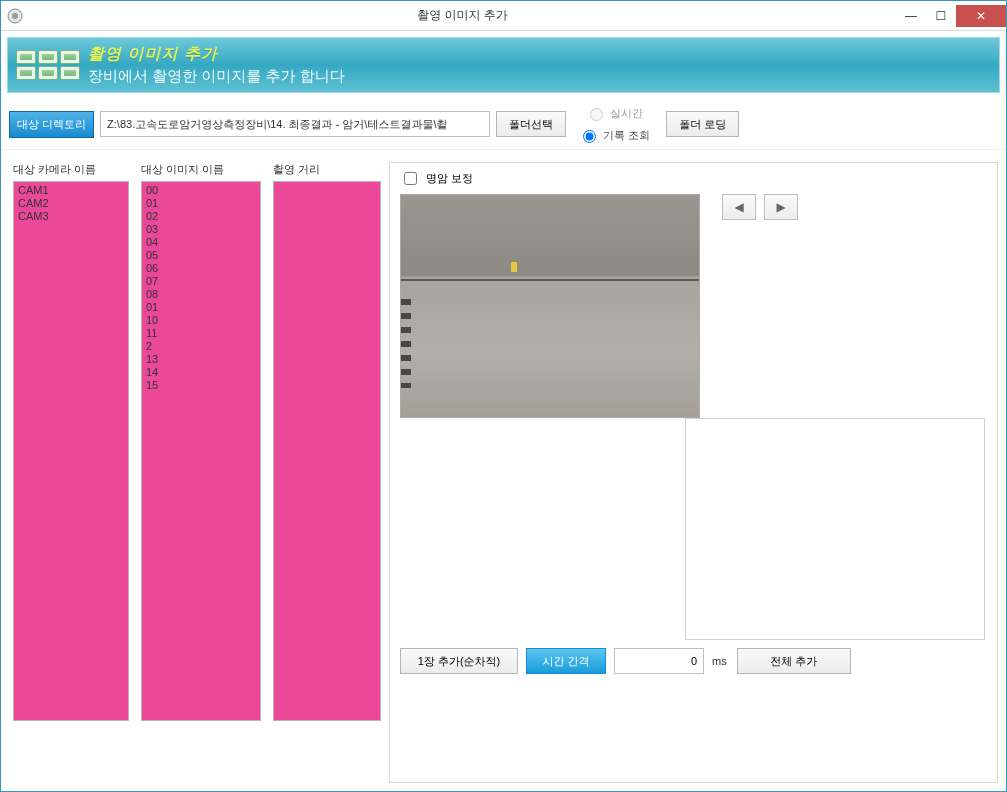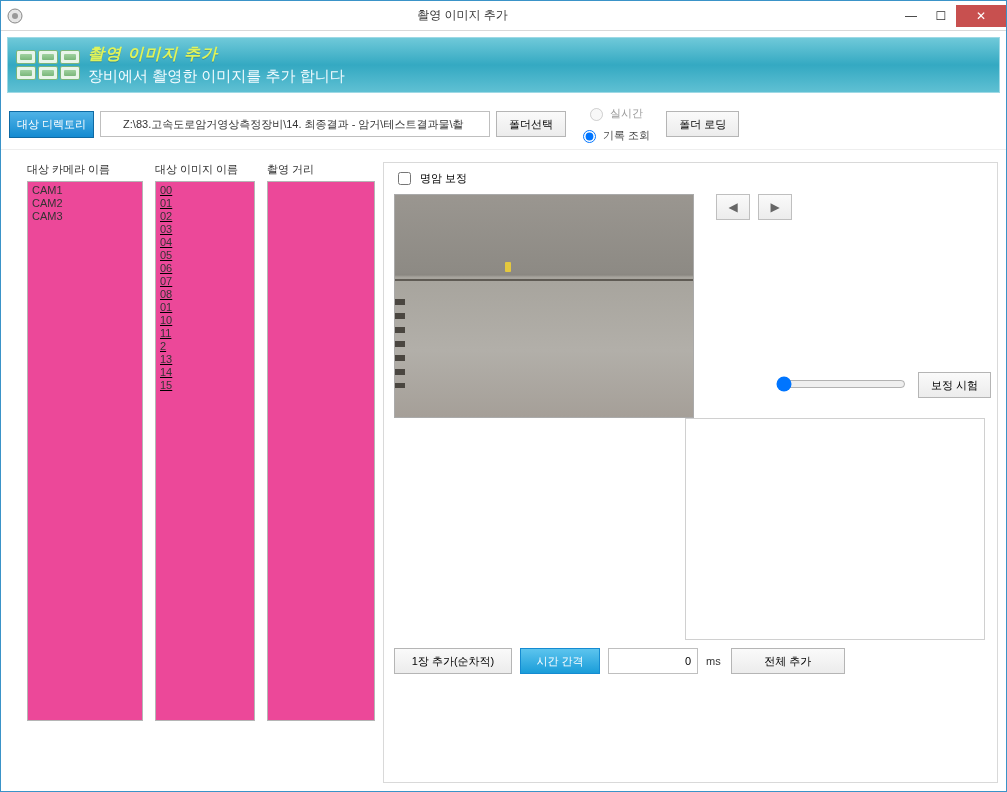--- a/index.html
+++ b/index.html
@@ -21,26 +21,26 @@
   }
   .header-icon-area { display:flex; flex-direction:column; gap:2px; margin-right:8px; }
   .header-icon-row { display:flex; gap:2px; }
   .mini-thumb { width:20px; height:14px; background:#e8f5ea; border:1px solid #7ab77a; border-radius:2px; position:relative; }
   .mini-thumb::after { content:""; position:absolute; left:3px; top:3px; width:12px; height:6px; background:linear-gradient(#9fd19f,#7ab77a); border-radius:1px; }
   .header-texts { display:flex; flex-direction:column; }
   .header-title { color:#dff35a; font-weight:bold; font-style:italic; font-size:16px; text-shadow:0 1px 0 rgba(0,0,0,.2); letter-spacing:1px; }
   .header-sub { color:#f3fcff; font-size:15px; margin-top:2px; }
   .toolbar { display:flex; align-items:center; gap:6px; padding:6px 8px; border-bottom:1px solid #eee; }
   .label-btn { background:linear-gradient(#4fb2e6,#158bd1); color:#fff; font-size:11px; padding:5px 7px; border:1px solid #0f6aa4; white-space:nowrap; }
-  .path-input { flex:0 0 390px; height:26px; border:1px solid #bfbfbf; font-size:11px; padding:0 22px; color:#333; }
+  .path-input { flex:0 0 390px; height:26px; border:1px solid #bfbfbf; font-size:11px; padding:0 6px; color:#333; }
   .btn { height:26px; border:1px solid #b5b5b5; background:linear-gradient(#fafafa,#ececec); font-size:11px; padding:0 12px; cursor:pointer; }
   .btn.blue { background:linear-gradient(#5cc4ee,#1a9dd9); border-color:#158bd1; color:#fff; }
   .radio-row { display:flex; align-items:center; gap:6px; font-size:11px; color:#9a9a9a;flex-direction:column; }
   .radio-row .dark { color:#4a4a4a; }
-  .main { flex:1; display:flex; padding:12px 8px 8px 26px; gap:8px; overflow:hidden; }
+  .main { flex:1; display:flex; padding:12px 8px 8px 12px; gap:8px; overflow:hidden; }
   .lists { display:flex; gap:12px; }
   .list-col { display:flex; flex-direction:column; }
   .list-col .lbl { font-size:11px; color:#333; margin-bottom:4px; }
   .listbox { border:1px solid #b5b5b5; background:#ec4899; font-size:11px; padding:2px 4px; overflow:auto; }
   .listbox div { line-height:13px; cursor:default; color:#333; }
   .right { flex:1; display:flex; flex-direction:column; border:1px solid #d9d9d9; padding:6px 6px 6px 10px; }
   .top-check { font-size:11px; display:flex; align-items:center; gap:6px; margin-bottom:6px; }
   .preview-row { display:flex; gap:22px; align-items:flex-start; }
   .preview-img {
     width:300px; height:224px; border:1px solid #aaa;
@@ -129,21 +129,21 @@
       <div class="list-col">
         <div class="lbl">대상 카메라 이름</div>
         <div class="listbox" id="camera-list" style="width:116px; height:540px;">
             <div>CAM1</div>
             <div>CAM2</div>
             <div>CAM3</div>
           </div>
       </div>
       <div class="list-col">
         <div class="lbl">대상 이미지 이름</div>
-        <div class="listbox" id="image-list" style="width:100px; height:540px;text-decoration:underline;">
+        <div class="listbox" id="image-list" style="width:120px; height:540px;">
             <div>00</div>
             <div>01</div>
             <div>02</div>
             <div>03</div>
             <div>04</div>
             <div>05</div>
             <div>06</div>
             <div>07</div>
             <div>08</div>
             <div>01</div>
@@ -169,26 +169,20 @@
 
       <div class="preview-row">
         <div class="preview-img">
           <div class="px-mark"></div>
         </div>
         <div style="display:flex; flex-direction:column; flex:1; height:224px;">
           <div class="arrow-btns">
             <div class="arrow-btn">◀</div>
             <div class="arrow-btn">▶</div>
           </div>
-          <div class="slider-row">
-            <div class="sliderwrap">
-              <input type="range" min="0" max="100" value="0" class="slider" style="">
-            </div>
-            <button class="btn">보정 시험</button>
-          </div>
         </div>
       </div>
 
       <div class="sub-preview"></div>
 
       <div class="bottom-bar">
         <button class="btn" style="width:118px;">1장 추가(순차적)</button>
         <button class="btn blue" style="width:80px;">시간 간격</button>
         <input class="num-input" value="0" style="">
         <span class="unit">ms</span>

